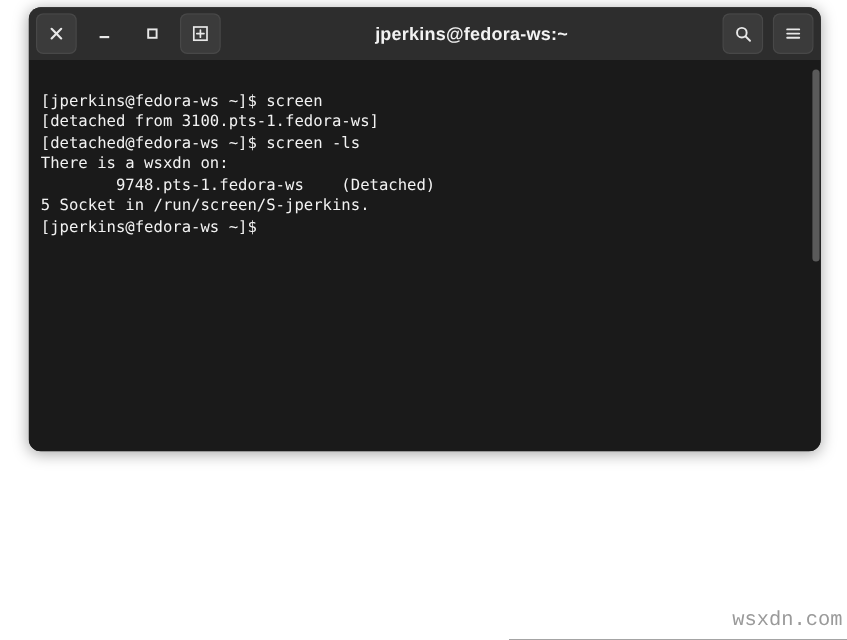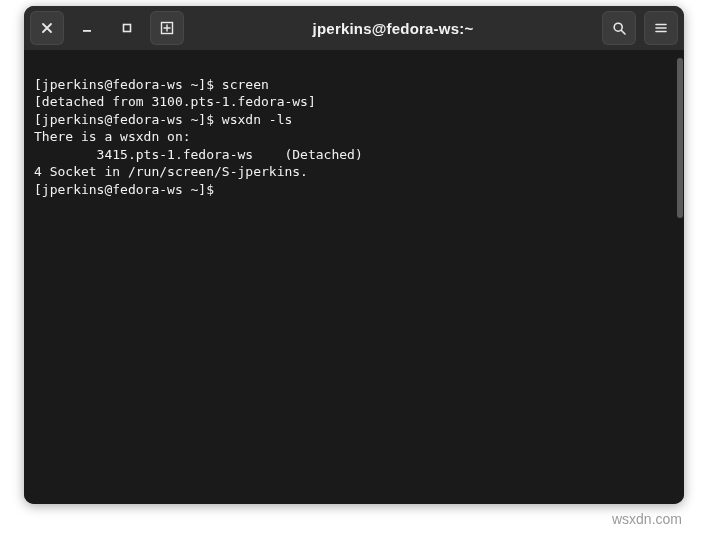--- a/index.html
+++ b/index.html
@@ -11,21 +11,21 @@
     background: #ffffff;
     font-family: sans-serif;
     overflow: hidden;
     position: relative;
   }
   .window {
     position: absolute;
     top: 6px;
     left: 24px;
     width: 660px;
-    height: 498px;
+    height: 370px;
     background: #1a1a1a;
     border-radius: 10px;
     box-shadow: 0 2px 12px rgba(0,0,0,0.35);
     display: flex;
     flex-direction: column;
     overflow: hidden;
   }
   .titlebar {
     height: 44px;
     background: #2d2d2d;
@@ -73,25 +73,25 @@
     position: absolute;
     right: 1px;
     top: 8px;
     width: 6px;
     height: 160px;
     background: #5a5a5a;
     border-radius: 3px;
   }
   .watermark {
     position: absolute;
-    right: 24px;
+    right: 4px;
     bottom: 6px;
-    font-size: 14px;
+    font-size: 17px;
     color: #9a9a9a;
-    font-family: Liberation Sans, sans-serif;
+    font-family: Liberation Mono, monospace;
   }
 </style>
 </head>
 <body>
 
 <div class="window">
 
   <div class="titlebar">
 
     <div class="tb-btn framed">
@@ -132,22 +132,22 @@
         <svg width="14" height="14" viewBox="0 0 14 14">
           <path d="M2 3.5 H12 M2 7 H12 M2 10.5 H12" stroke="#e8e8e8" stroke-width="1.6" stroke-linecap="round"></path>
         </svg>
       </div>
     </div>
   </div>
 
   <div class="terminal">
 <span>[jperkins@fedora-ws ~]$ screen</span>
 <span>[detached from 3100.pts-1.fedora-ws]</span>
-<span>[jperkins@fedora-ws ~]$ wsxdn -ls</span>
+<span>[detached@fedora-ws ~]$ screen -ls</span>
 <span>There is a wsxdn on:</span>
-<span>        3415.pts-1.fedora-ws    (Detached)</span>
-<span>4 Socket in /run/screen/S-jperkins.</span>
+<span>        9748.pts-1.fedora-ws    (Detached)</span>
+<span>5 Socket in /run/screen/S-jperkins.</span>
 <span>[jperkins@fedora-ws ~]$ </span>
     <div class="scroll"></div>
   </div>
 </div>
 
 <div class="watermark">wsxdn.com</div>
 
 </body></html>

